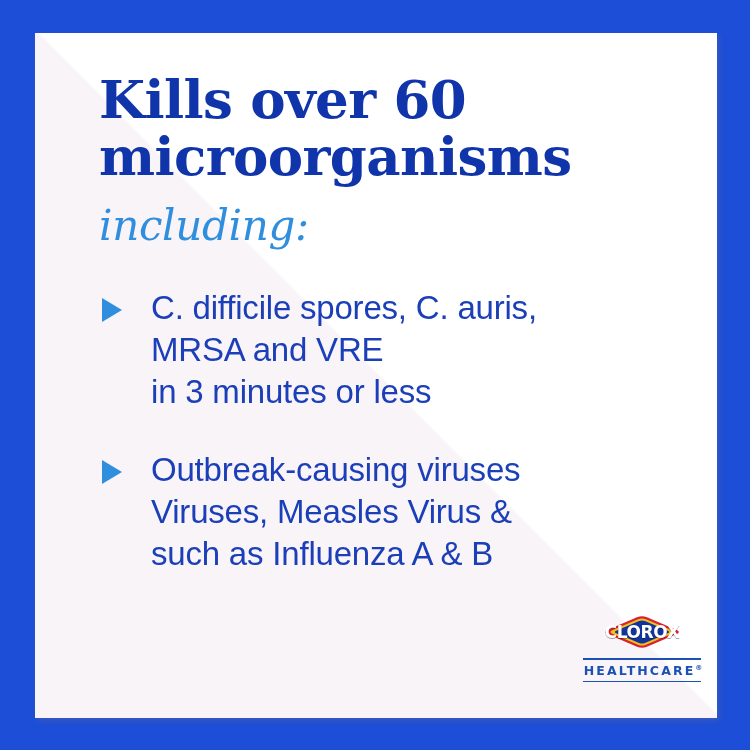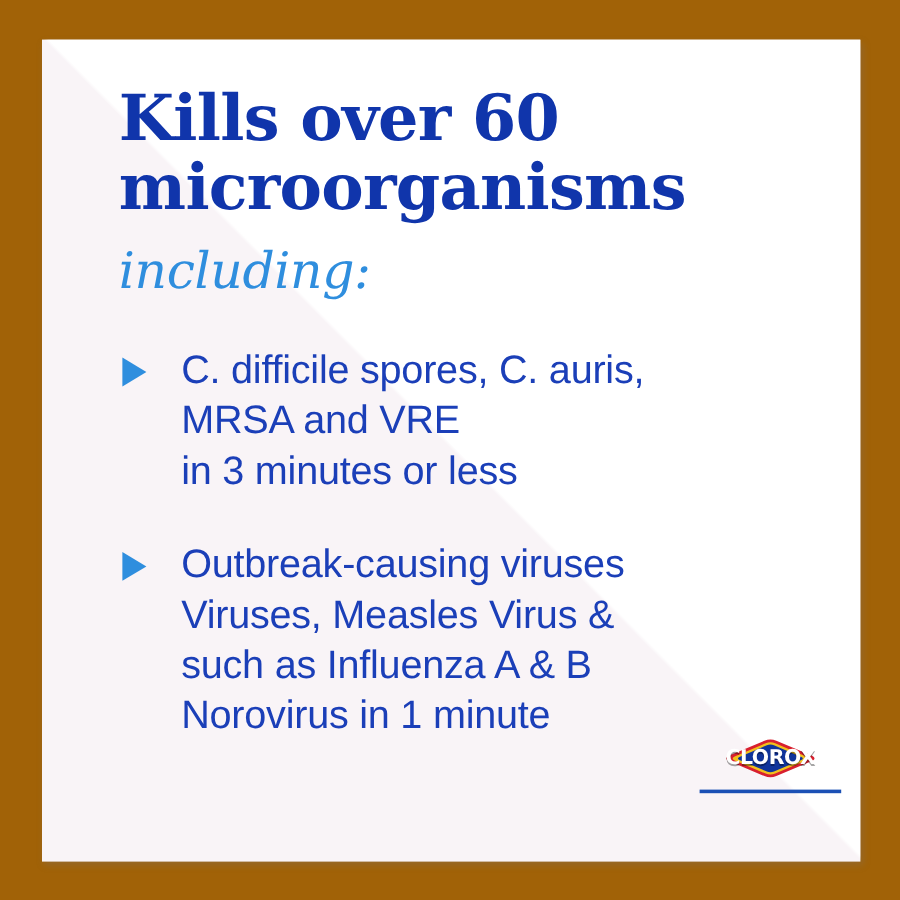--- a/index.html
+++ b/index.html
@@ -9,21 +9,21 @@
     height: 750px;
     background: #ffffff;
     font-family: "Liberation Sans", sans-serif;
     overflow: hidden;
   }
 
   #stage {
     position: relative;
     width: 750px;
     height: 750px;
-    background: #a16207;
+    background: #1d4ed8;
   }
 
   
   #card {
     position: absolute;
     left: 35px;
     top: 33px;
     width: 682px;
     height: 685px;
     background: #f9f4f7;
@@ -237,35 +237,35 @@
           <div class="bullet-line">in 3 minutes or less</div>
         </div>
       </div>
 
       <div class="bullet">
         <span class="bullet-marker"></span>
         <div class="bullet-body">
           <div class="bullet-line">Outbreak-causing viruses</div>
           <div class="bullet-line">Viruses, Measles Virus &amp;</div>
           <div class="bullet-line">such as Influenza A &amp; B</div>
-          <div class="bullet-line">Norovirus in 1 minute</div>
         </div>
       </div>
 
     </div>
 
     <div id="logo">
 
       <div id="logo-diamond">
         <span class="dia dia-red"></span>
         <span class="dia dia-gold"></span>
         <span class="dia dia-blue"></span>
         <div id="logo-word">CLOROX</div>
       </div>
 
       <div class="rule"></div>
+      <div id="healthcare"><span>HEALTHCARE</span><sup>®</sup></div>
       <div class="rule"></div>
 
 
     </div>
 
   </div>
 </div>
 
 </body></html>

